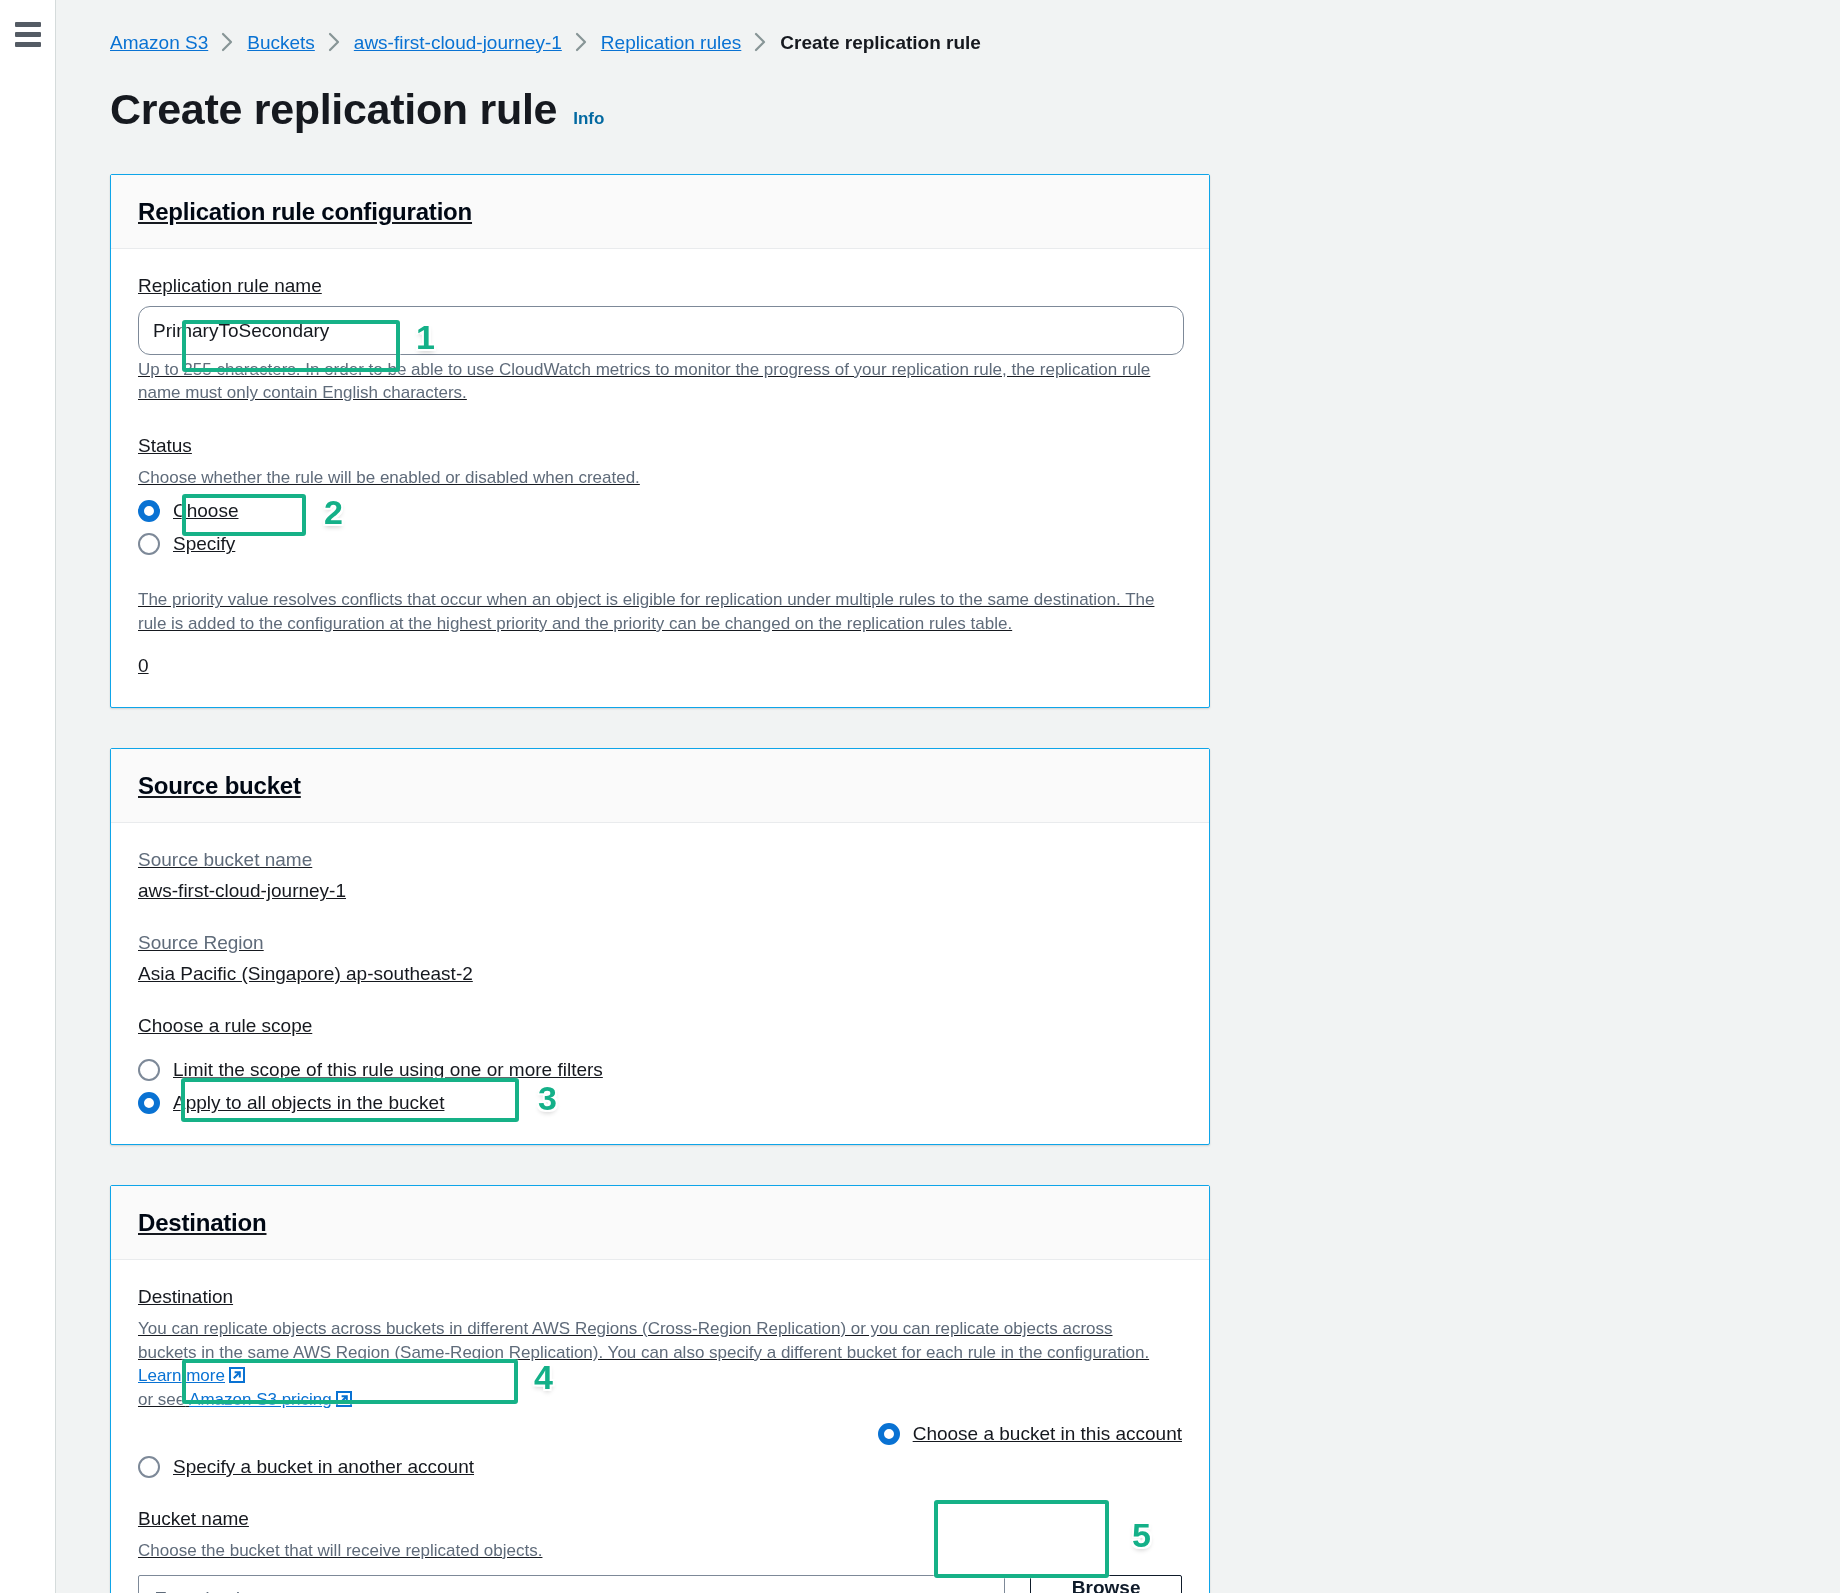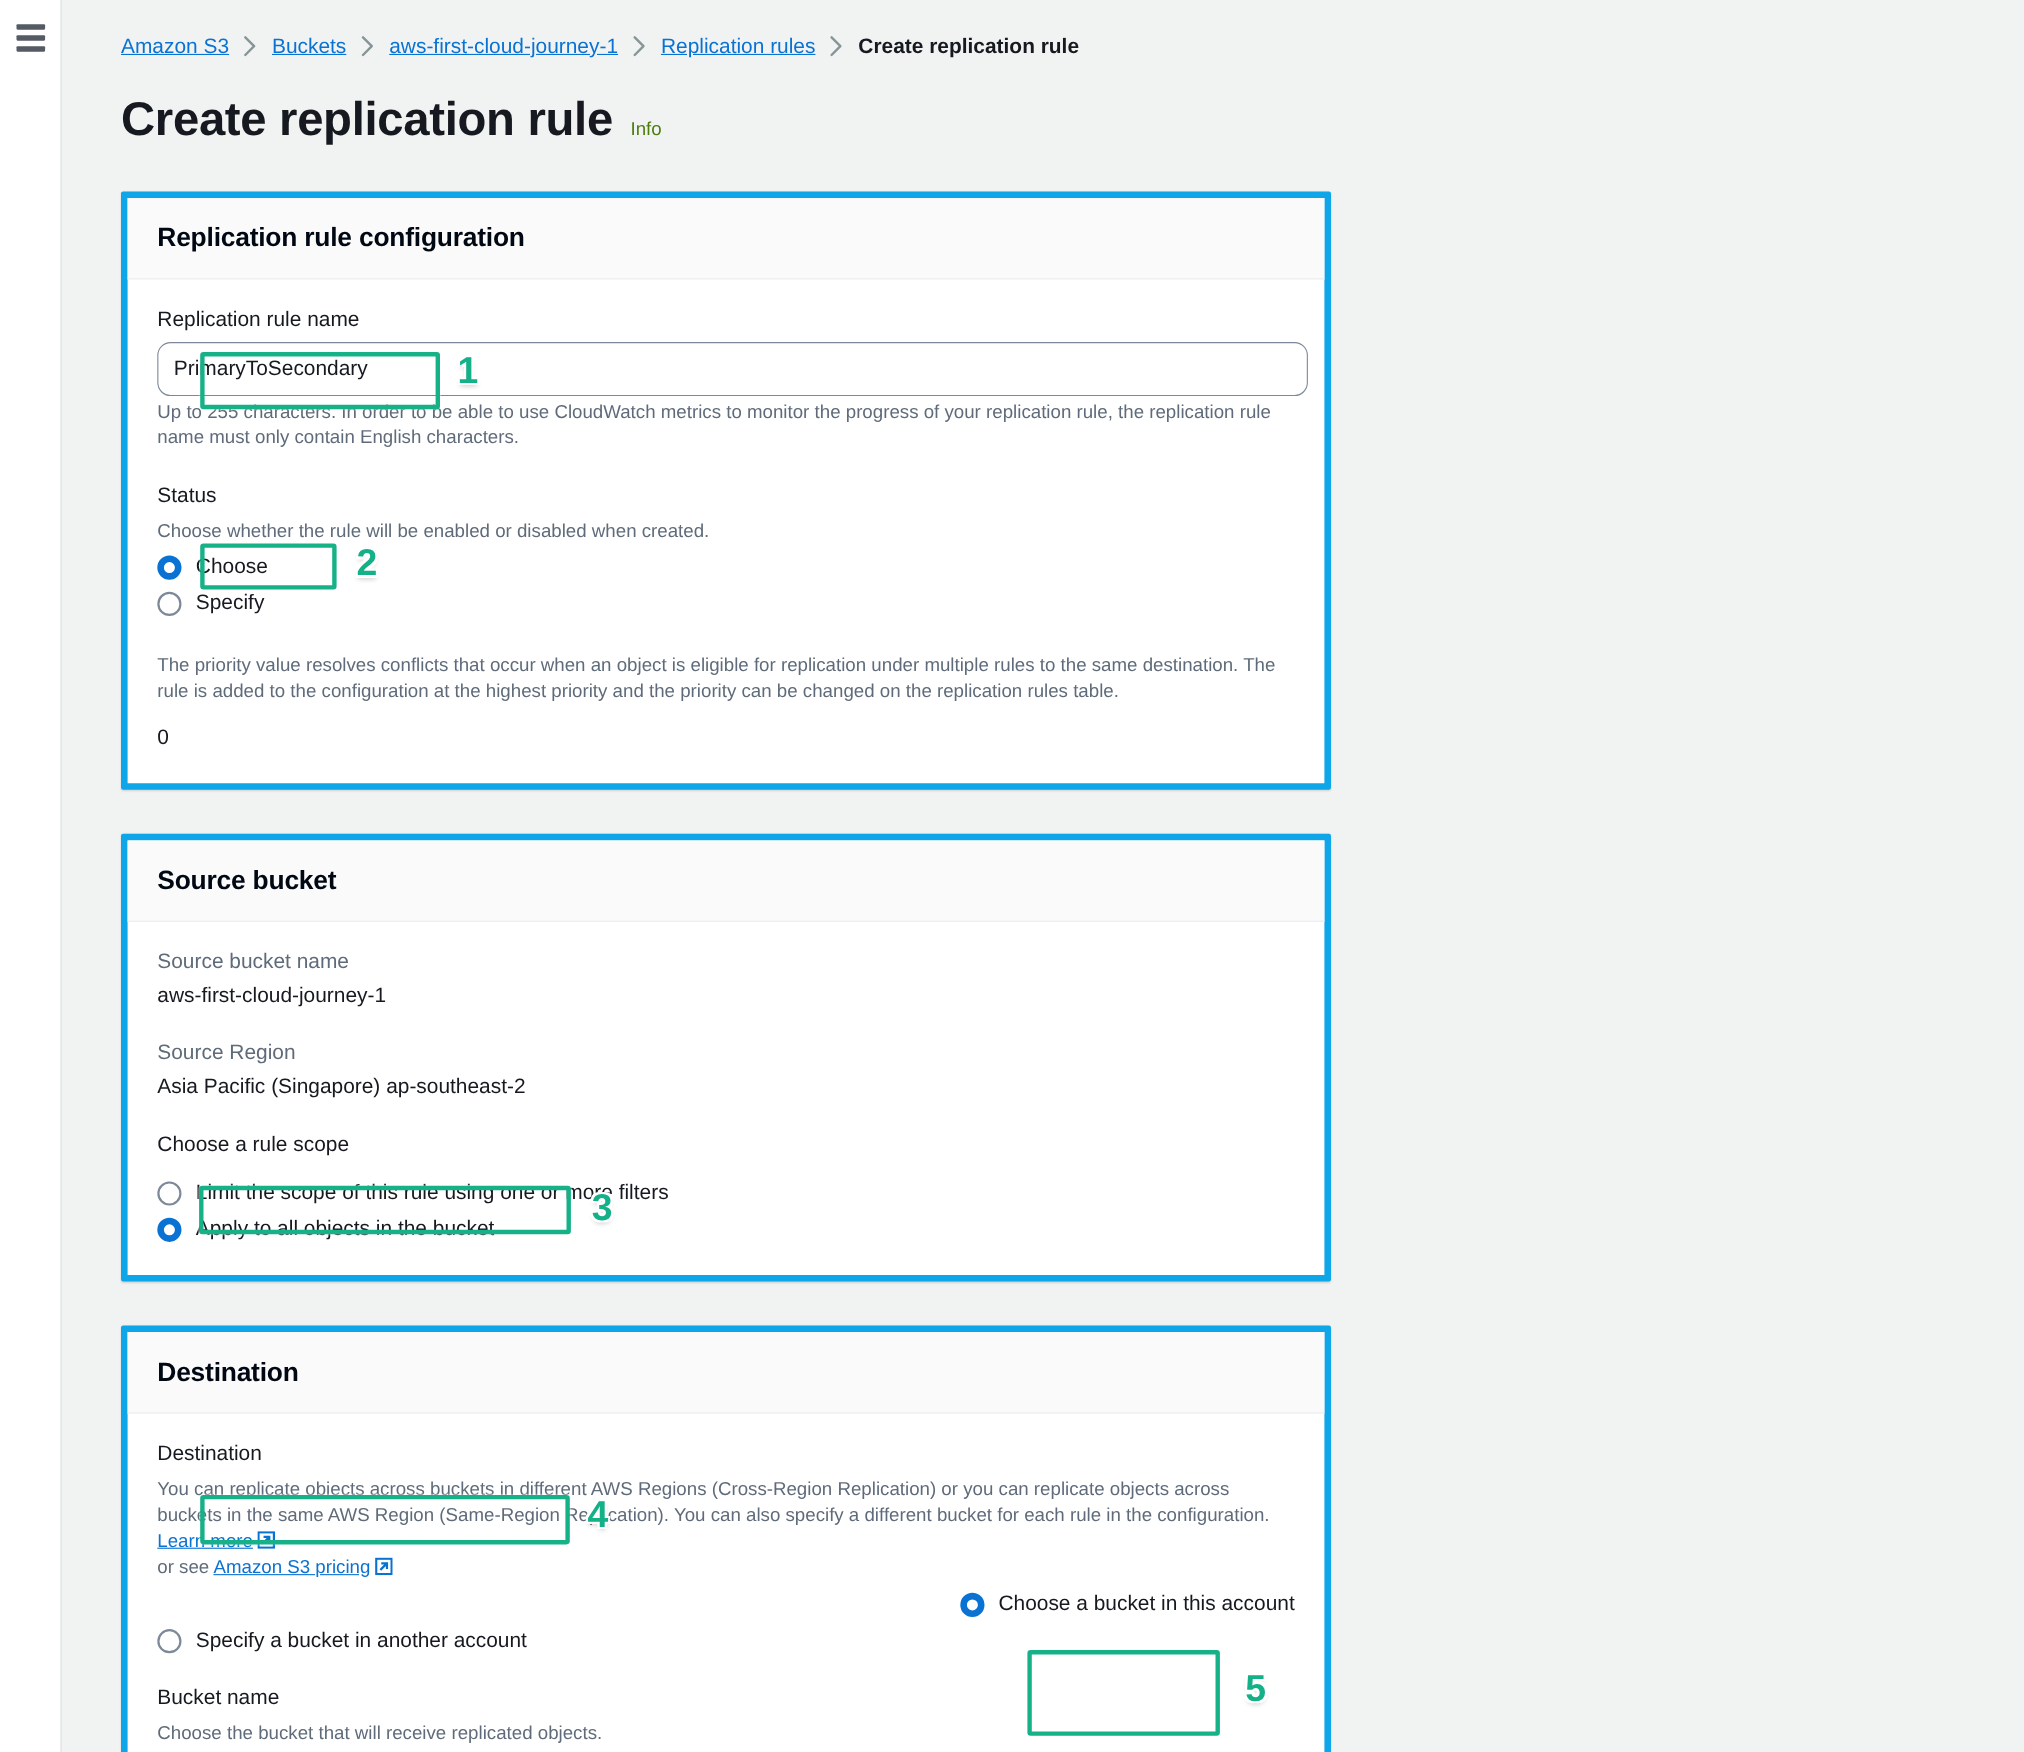--- a/index.html
+++ b/index.html
@@ -46,32 +46,33 @@
   }
   .crumb-sep svg { display:block; }
 
   
   .page-title-row { display:flex; align-items:baseline; margin-top:33px; }
   h1.page-title {
     font-size:43px; font-weight:700; margin:0; letter-spacing:-0.3px;
     color:#16191f;
   }
   .info-link {
-    margin-left:16px; font-size:17px; font-weight:400;
-    color:#4d7c0f; text-decoration:none; cursor:pointer;
+    margin-left:16px; font-size:17px; font-weight:700;
+    color:#0369a1; text-decoration:none; cursor:pointer;
   }
 
   
   .card {
     width: 1100px;
     background:#ffffff;
-    border:6px solid #0ea5e9;
+    border:1px solid #0ea5e9;
     border-radius:2px;
     box-shadow: 0 1px 2px rgba(0,0,0,0.14);
     margin-top: 40px;
+    text-decoration: underline;
   }
   .card-header {
     padding: 23px 27px 22px 27px;
     border-bottom:1px solid #e9ebed;
     background:#fafafa;
   }
   .card-header h2 { margin:0; font-size:24px; font-weight:700; color:#000814; letter-spacing:-0.2px; }
   .card-body { padding: 26px 27px 30px 27px; }
 
   

